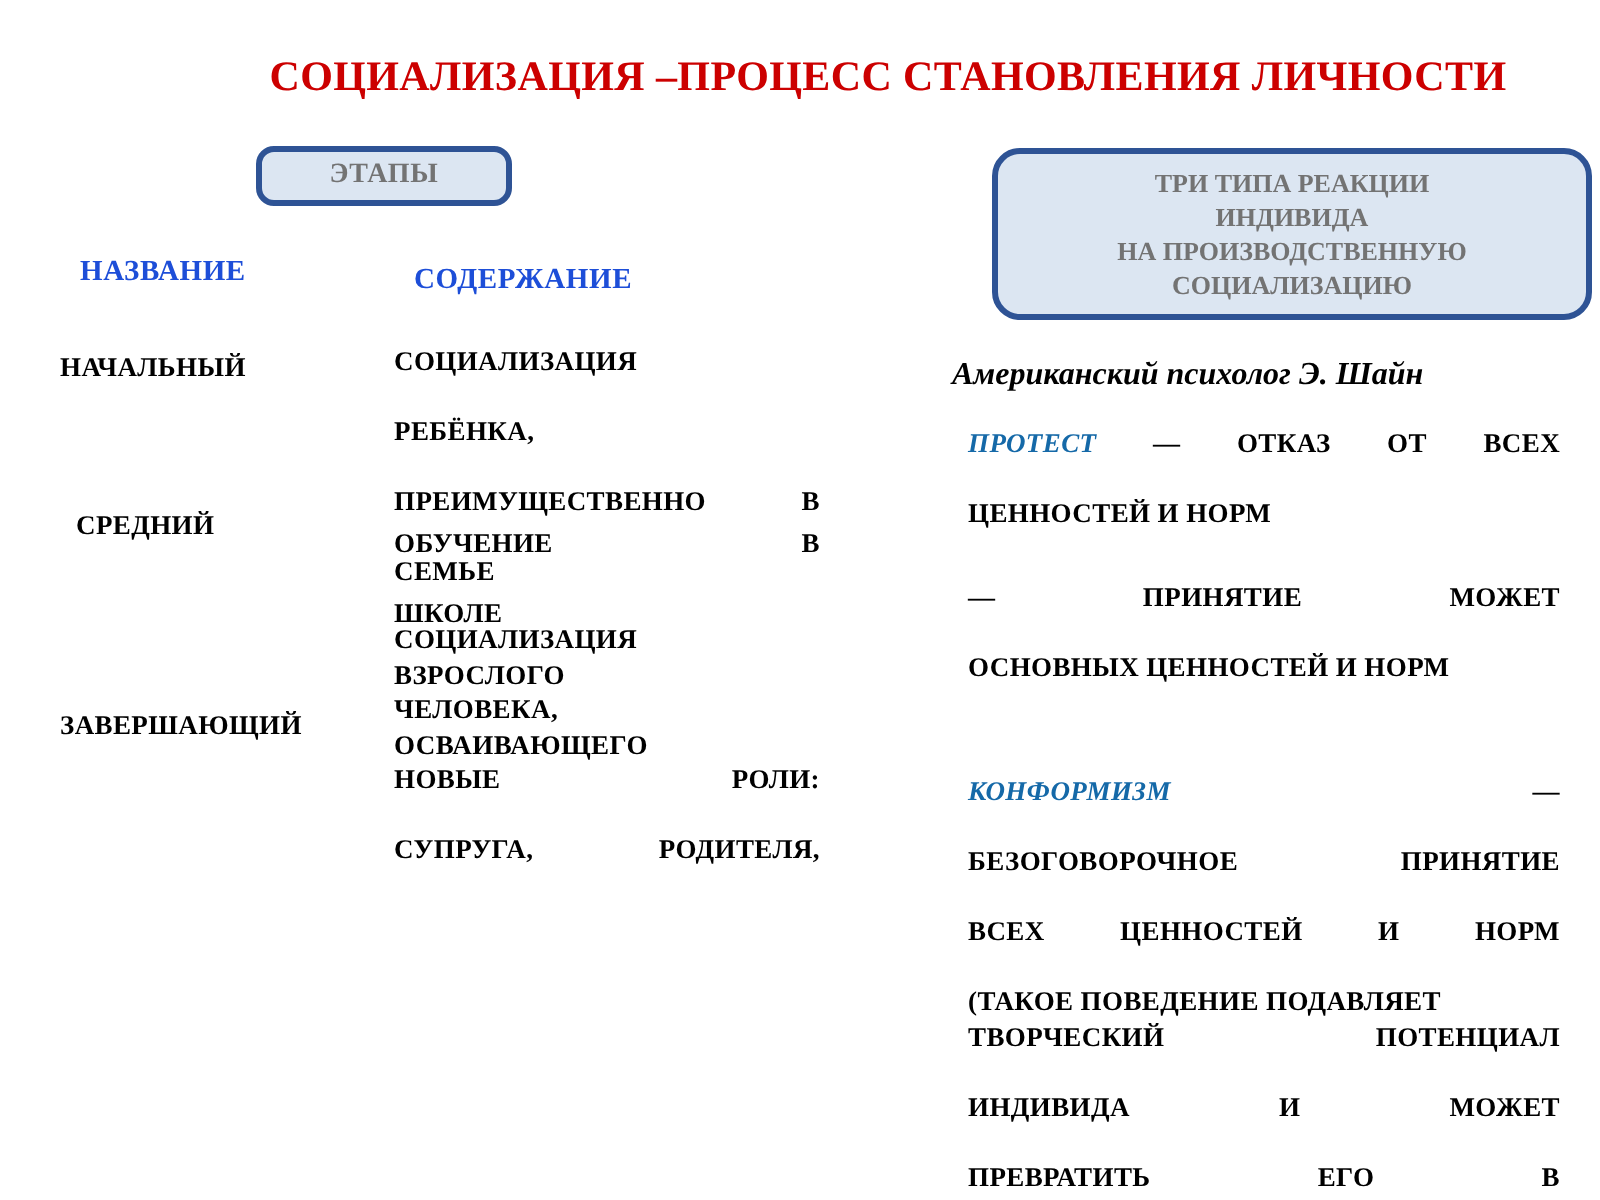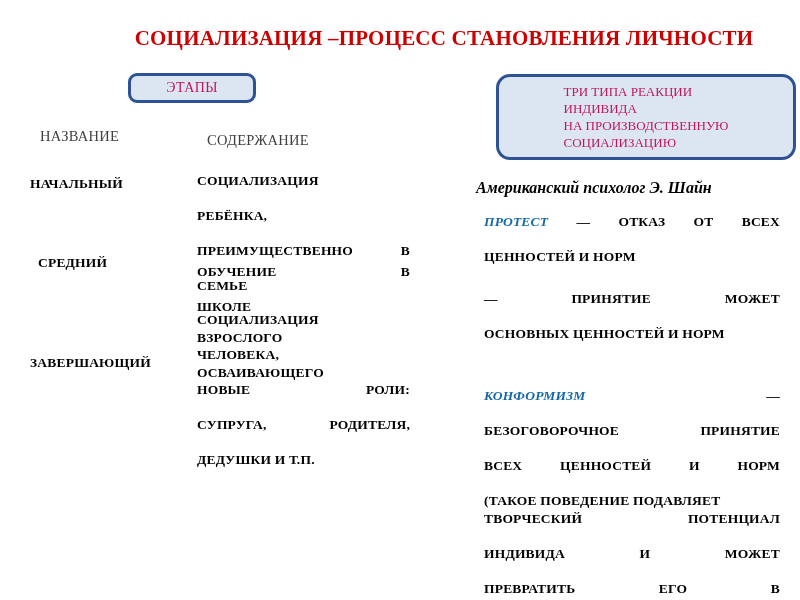--- a/index.html
+++ b/index.html
@@ -38,23 +38,23 @@
   
   .round-box {
     position: absolute;
     box-sizing: border-box;
     background: #DCE6F2;
     border: 3px solid #2E5395;
     border-radius: 12px;
     display: flex;
     align-items: center;
     justify-content: center;
-    text-align: left;
-    font-weight: normal;
-    color: #be185d;
+    text-align: center;
+    font-weight: bold;
+    color: #737373;
   }
 
   #etapy-box {
     left: 128px;
     top: 73px;
     width: 128px;
     height: 30px;
     border-radius: 9px;
     border-width: 3px;
     font-size: 14px;
@@ -70,23 +70,23 @@
     font-size: 13px;
     line-height: 17px;
     padding: 2px 6px;
     margin-left: 12px;
   }
   #reaction-box .box-lines > div { white-space: nowrap; }
 
   
   .col-header {
     position: absolute;
-    font-weight: normal;
+    font-weight: bold;
     font-size: 14.5px;
-    color: #404040;
+    color: #1d4ed8;
     letter-spacing: 0.3px;
     white-space: nowrap;
   }
   #hdr-name    { left: 40px;  top: 128px; }
   #hdr-content { left: 207px; top: 132px; }
 
   .row-label {
     position: absolute;
     font-weight: bold;
     font-size: 13.5px;
@@ -190,21 +190,20 @@
   </div>
 
   <div class="row-label" id="label-zavers">ЗАВЕРШАЮЩИЙ</div>
   <div class="row-content" id="content-zavers">
     <div class="last-line">СОЦИАЛИЗАЦИЯ</div>
     <div class="last-line">ВЗРОСЛОГО</div>
     <div class="last-line">ЧЕЛОВЕКА,</div>
     <div class="last-line">ОСВАИВАЮЩЕГО</div>
     <div>НОВЫЕ РОЛИ:</div>
     <div>СУПРУГА, РОДИТЕЛЯ,</div>
-    <div class="last-line">ДЕДУШКИ И Т.П.</div>
   </div>
 
   <div class="round-box" id="reaction-box">
     <div class="box-lines">
       <div>ТРИ ТИПА РЕАКЦИИ</div>
       <div>ИНДИВИДА</div>
       <div>НА ПРОИЗВОДСТВЕННУЮ</div>
       <div>СОЦИАЛИЗАЦИЮ</div>
     </div>
   </div>

